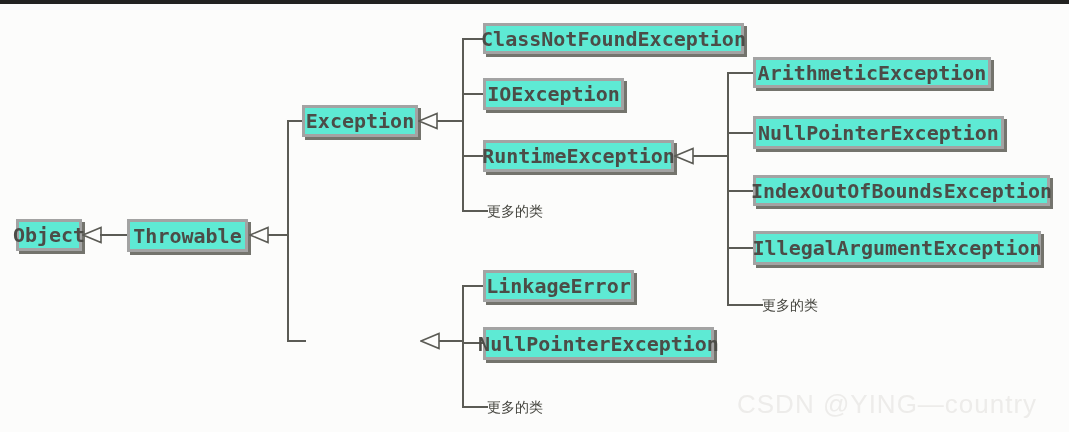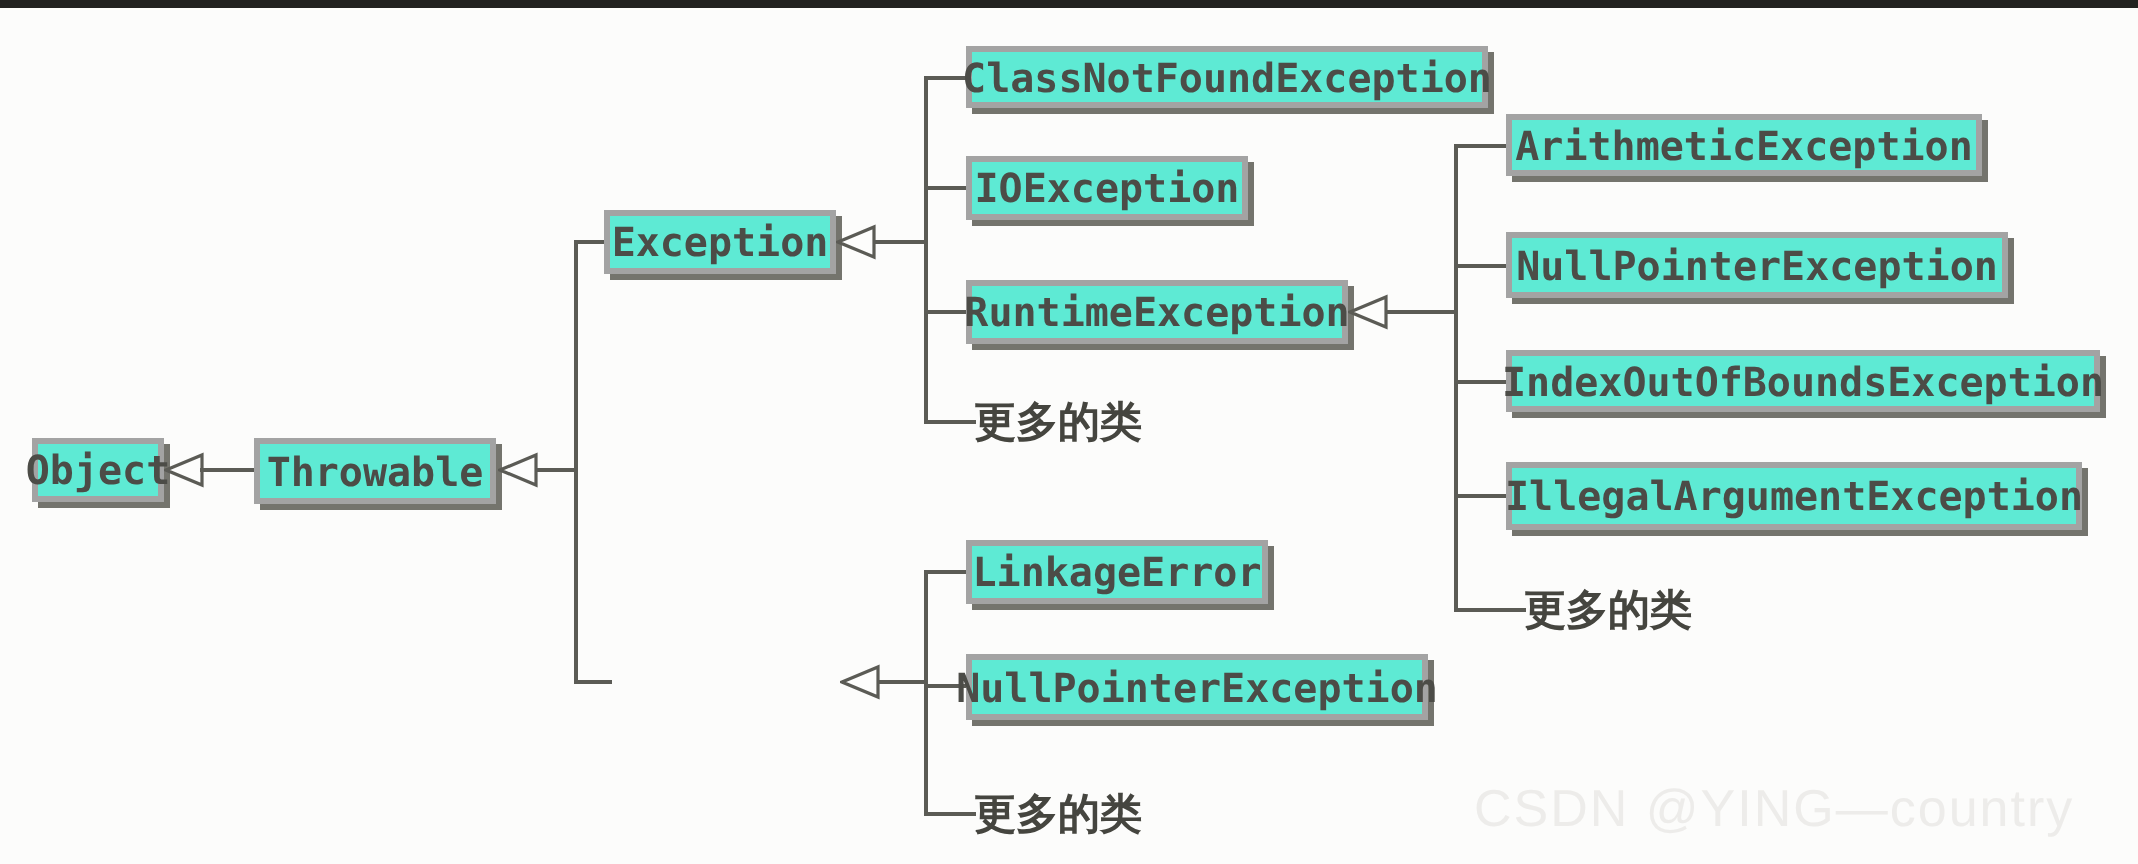--- a/index.html
+++ b/index.html
@@ -23,23 +23,22 @@
     box-shadow: 3px 3px 0 0 #74746d;
     display: flex; align-items: center; justify-content: center;
     font-family: "DejaVu Sans Mono", monospace;
     font-size: 20px; font-weight: bold; color: #4c4c47;
     white-space: nowrap;
   }
   .more {
     position: absolute;
     height: 26px; line-height: 26px;
     font-family: "DejaVu Sans", sans-serif;
-    font-size: 21px; color: #45453f;
+    font-size: 14px; color: #45453f;
     white-space: nowrap;
-    font-weight: bold;
   }
   .h { position: absolute; height: 2px; background: #5b5b55; }
   .v { position: absolute; width: 2px;  background: #5b5b55; }
   .tri { position: absolute; }
   .tri polygon { fill: #fdfdfc; stroke: #5b5b55; stroke-width: 1.6; }
   .watermark {
     position: absolute; left: 737px; top: 389px;
     font-family: "Liberation Sans", sans-serif;
     font-size: 26px; color: #edecea; letter-spacing: 1px;
     white-space: nowrap;

